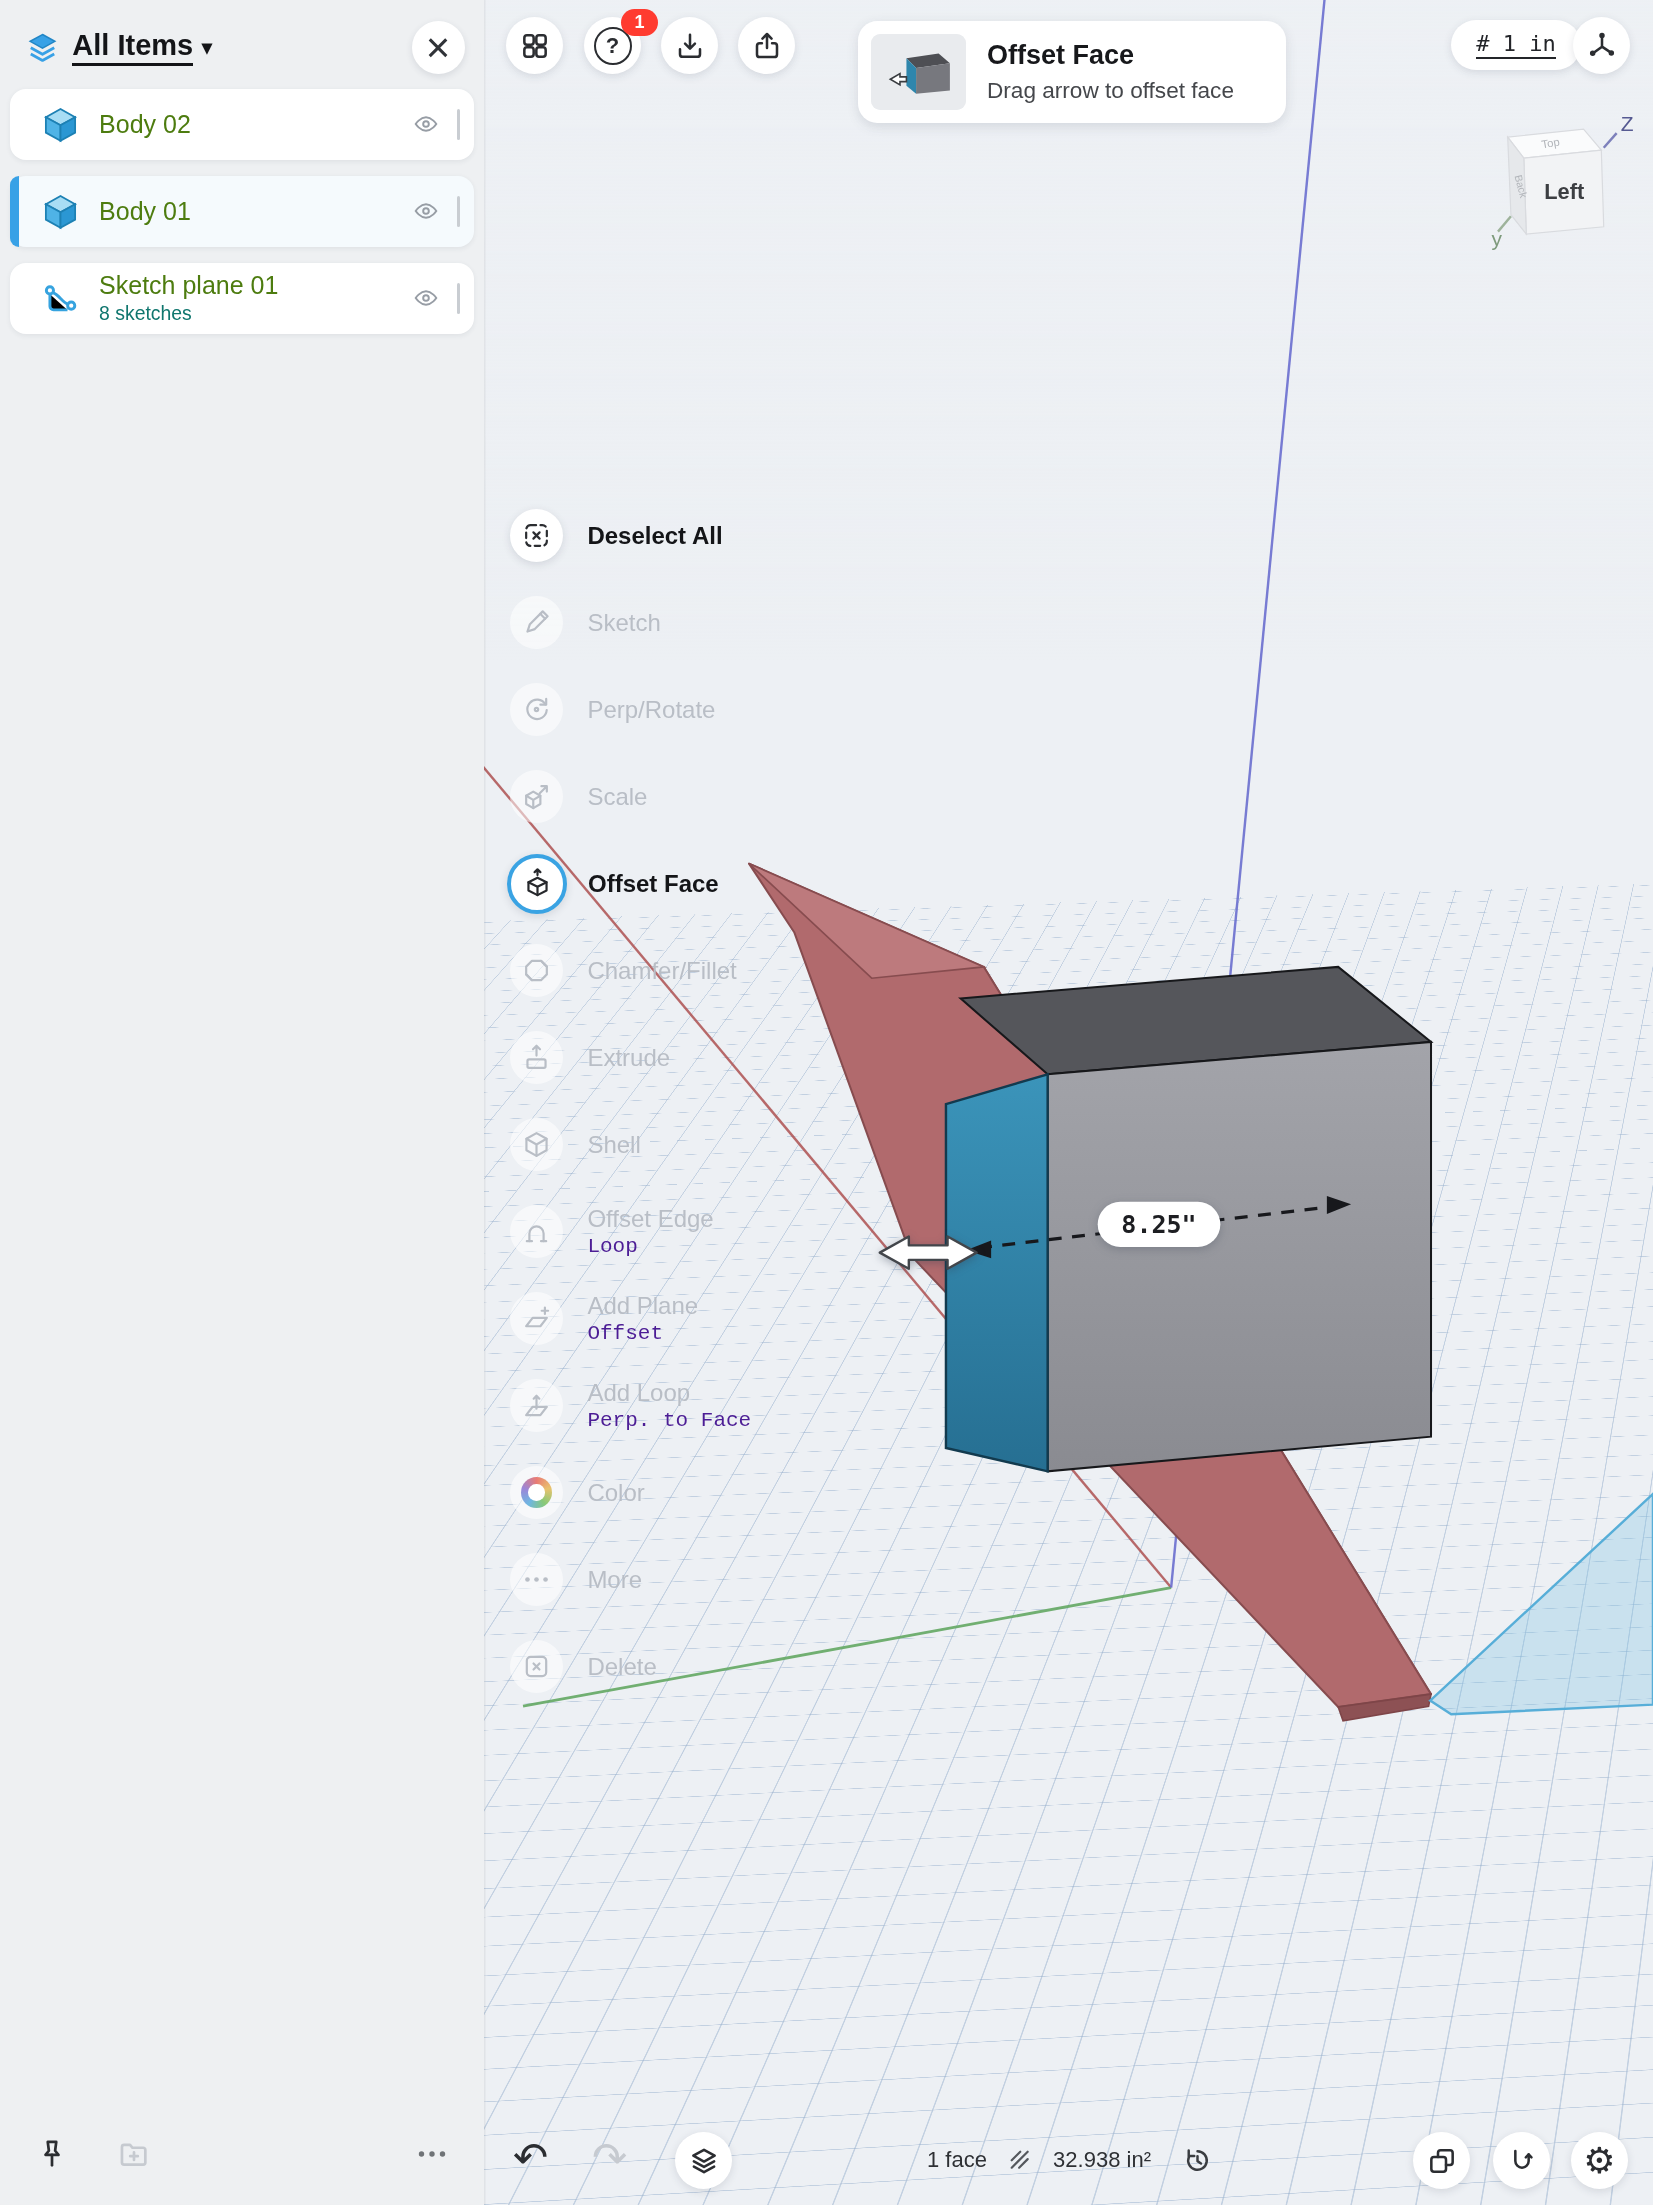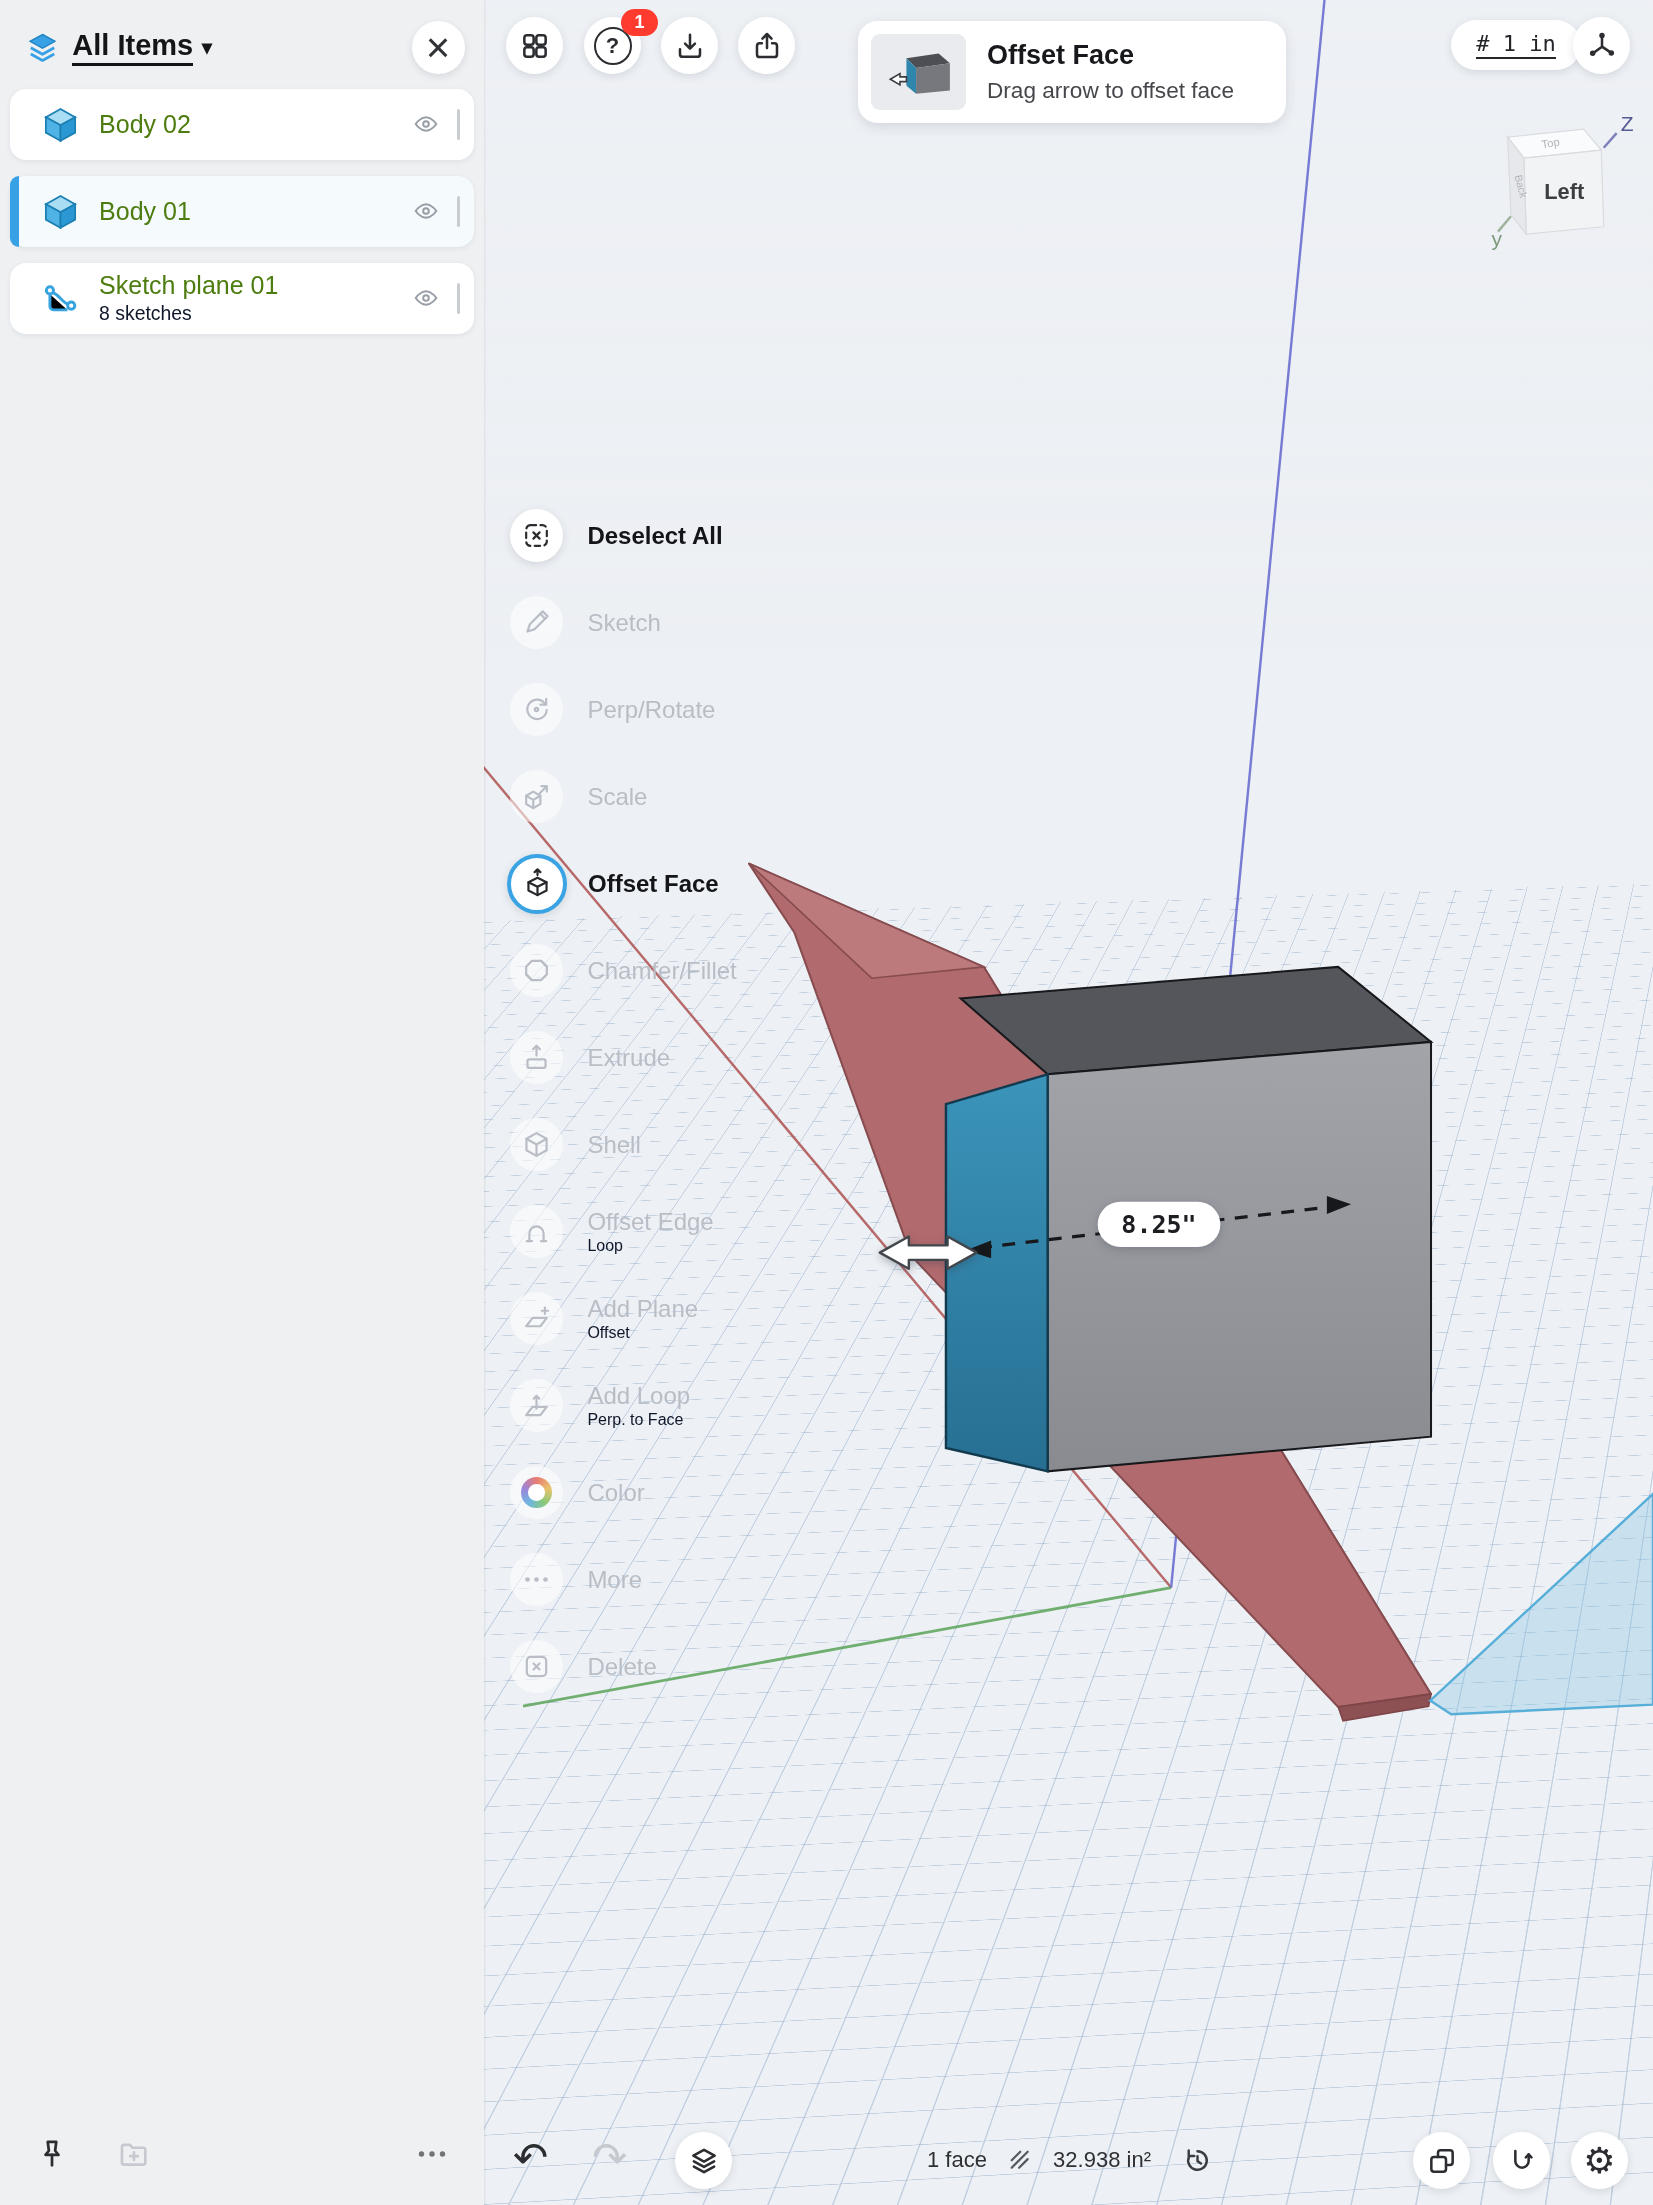--- a/index.html
+++ b/index.html
@@ -33,21 +33,21 @@
     box-shadow:0 2.4px 7.3px rgba(40,50,70,.12);display:flex;align-items:center;justify-content:center;
     font-size:42px;color:#303338;line-height:1;}
   .sb-card{position:relative;margin:0 9.7px 16px 9.7px;height:71px;background:#fff;border-radius:16px;
     display:flex;align-items:center;padding:0 14.5px 0 31px;box-shadow:0 1.6px 5.7px rgba(40,50,70,.07);}
   .sb-card.selected{background:#f5fafd;}
   .sb-card.selected::before{content:"";position:absolute;left:0;top:0;bottom:0;width:9.7px;
     background:#38a1e6;border-radius:16px 0 0 16px;}
   .sb-card .ic{width:39px;height:39px;flex:0 0 auto;}
   .sb-card .txt{margin-left:19.4px;flex:1;min-width:0;}
   .sb-label{font-size:25px;color:#4d7c0f;}
-  .sb-sub{font-size:19.4px;color:#0f172a;margin-top:2.4px;}
+  .sb-sub{font-size:19.4px;color:#0f766e;margin-top:2.4px;}
   .sb-eye{width:36px;height:26px;flex:0 0 auto;}
   .sb-div{width:2.4px;height:31px;background:#c9cdd2;border-radius:1.6px;margin-left:13px;}
   .sb-footer{position:absolute;left:0;right:0;bottom:19.4px;height:58px;}
   .sb-footer .fbtn{position:absolute;top:0;width:45px;height:53px;display:flex;align-items:center;justify-content:center;}
   
   .cbtn{position:absolute;width:57px;height:57px;border-radius:50%;background:#fff;
     box-shadow:0 2.4px 8px rgba(40,50,70,.13);display:flex;align-items:center;justify-content:center;color:#2b2d31;}
   .g{width:32px;height:32px;stroke:currentColor;fill:none;stroke-width:1.9;stroke-linecap:round;stroke-linejoin:round;}
   .badge{position:absolute;left:37px;top:-8px;min-width:27.4px;height:27.4px;border-radius:13.7px;background:#ff3b30;
     color:#fff;font-size:18px;font-weight:bold;display:flex;align-items:center;justify-content:center;padding:0 4.8px;}
@@ -68,21 +68,21 @@
   .tools{position:absolute;left:507px;top:492px;z-index:3;}
   .tool-row{display:flex;align-items:center;height:87px;}
   .tool-ic{width:53px;height:53px;margin:0 3.2px;border-radius:50%;background:rgba(255,255,255,.55);
     display:flex;align-items:center;justify-content:center;color:#b9bec6;flex:0 0 auto;}
   .tool-row.enabled .tool-ic{background:#fff;color:#2b2d31;box-shadow:0 2.4px 8px rgba(40,50,70,.14);}
   .tool-row.active .tool-ic{width:52px;height:52px;background:#fff;color:#26282c;border:4.8px solid #3aa3e3;
     box-shadow:0 2.4px 8px rgba(40,50,70,.14);margin:0;}
   .tool-txt{margin-left:21px;}
   .tool-label{font-size:24px;color:#b9bec6;}
   .tool-row.enabled .tool-label,.tool-row.active .tool-label{color:#141518;font-weight:600;}
-  .tool-sub{font-size:16px;color:#0f172a;margin-top:1.6px;}
+  .tool-sub{font-size:21px;color:#4c1d95;margin-top:1.6px;font-family:Liberation Mono, monospace;}
   .ti{width:31px;height:31px;stroke:currentColor;fill:none;stroke-width:1.7;stroke-linecap:round;stroke-linejoin:round;}
   .color-ring{position:relative;width:31px;height:31px;border-radius:50%;
     background:conic-gradient(#e97b74,#e9c26d,#87c978,#6fb6e2,#9b86d8,#e97b74);}
   .color-ring::after{content:"";position:absolute;inset:7.3px;background:#fff;border-radius:50%;}
   
   .glyphbtn{position:absolute;font-size:42px;line-height:1;}
   .status{position:absolute;left:927px;top:2131px;height:58px;display:flex;align-items:center;gap:19.4px;}
   .status .stxt{font-size:22px;color:#2e3034;}
 </style>
 </head>

